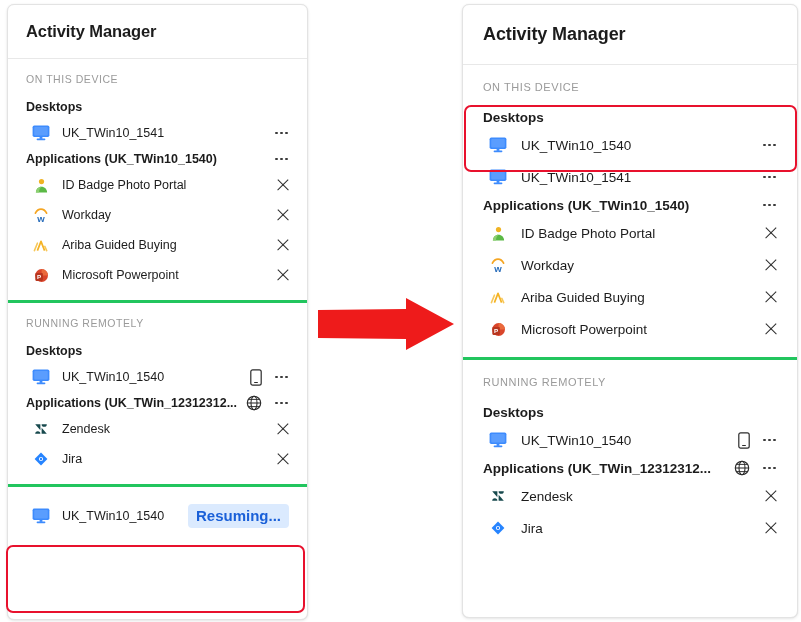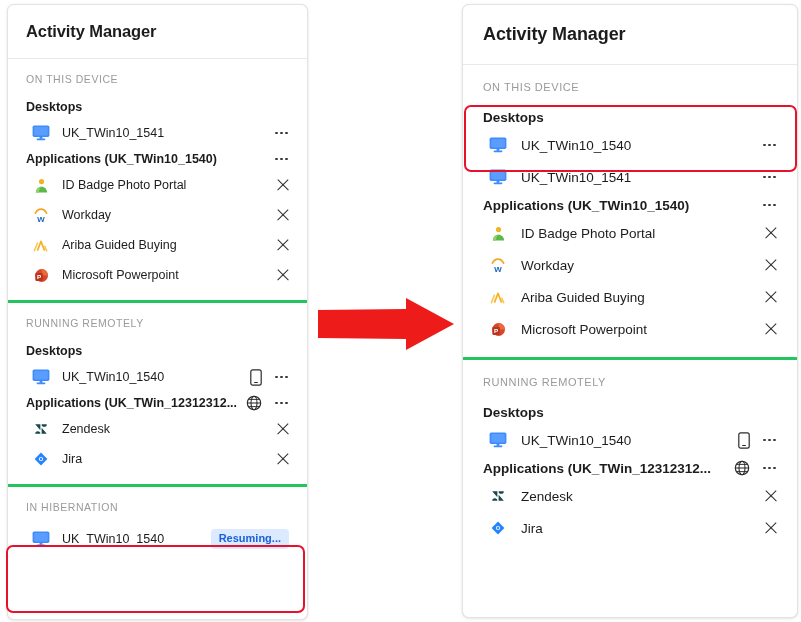--- a/index.html
+++ b/index.html
@@ -147,21 +147,21 @@
   .badge {
     background: #dbeafe;
     color: #1a60d8;
     font-size: 12px;
     font-weight: bold;
     border-radius: 4px;
     padding: 4px 8px 5px 8px;
     line-height: 1;
     white-space: nowrap;
   }
-  #panel-left .badge { font-size: 11px; }
+  #panel-left .badge { font-size: 15px; }
 
   
   .annot-box {
     position: absolute;
     border: 2.2px solid #e8112d;
     border-radius: 7px;
     pointer-events: none;
     box-sizing: border-box;
   }
   #annot-left  { left: 6px;   top: 545px; width: 299px; height: 68px; }
@@ -334,21 +334,20 @@
                   <circle cx="7" cy="7" r="1.2" fill="#2684ff"></circle>
                 </svg></span>
             </span>
             <span class="row-label">Jira</span>
             <span class="row-trailing">
               <span class="ico xmark"></span>
             </span>
           </div>
         </div>
         <div class="section">
-          <div class="section-label">IN HIBERNATION</div>
           <div class="row">
             <span class="row-icon">
               <span class="ico"><svg width="18" height="16" viewBox="0 0 18 16">
                   <rect x="0.6" y="0.6" width="16.8" height="11.4" rx="1.7" fill="#3d8bfd"></rect>
                   <rect x="2.2" y="2.1" width="13.6" height="8.3" rx="0.8" fill="#5a9dfe"></rect>
                   <rect x="7.6" y="11.8" width="2.8" height="2.1" fill="#3d8bfd"></rect>
                   <rect x="4.6" y="13.6" width="8.8" height="1.6" rx="0.8" fill="#3d8bfd"></rect>
                 </svg></span>
             </span>
             <span class="row-label">UK_TWin10_1540</span>

